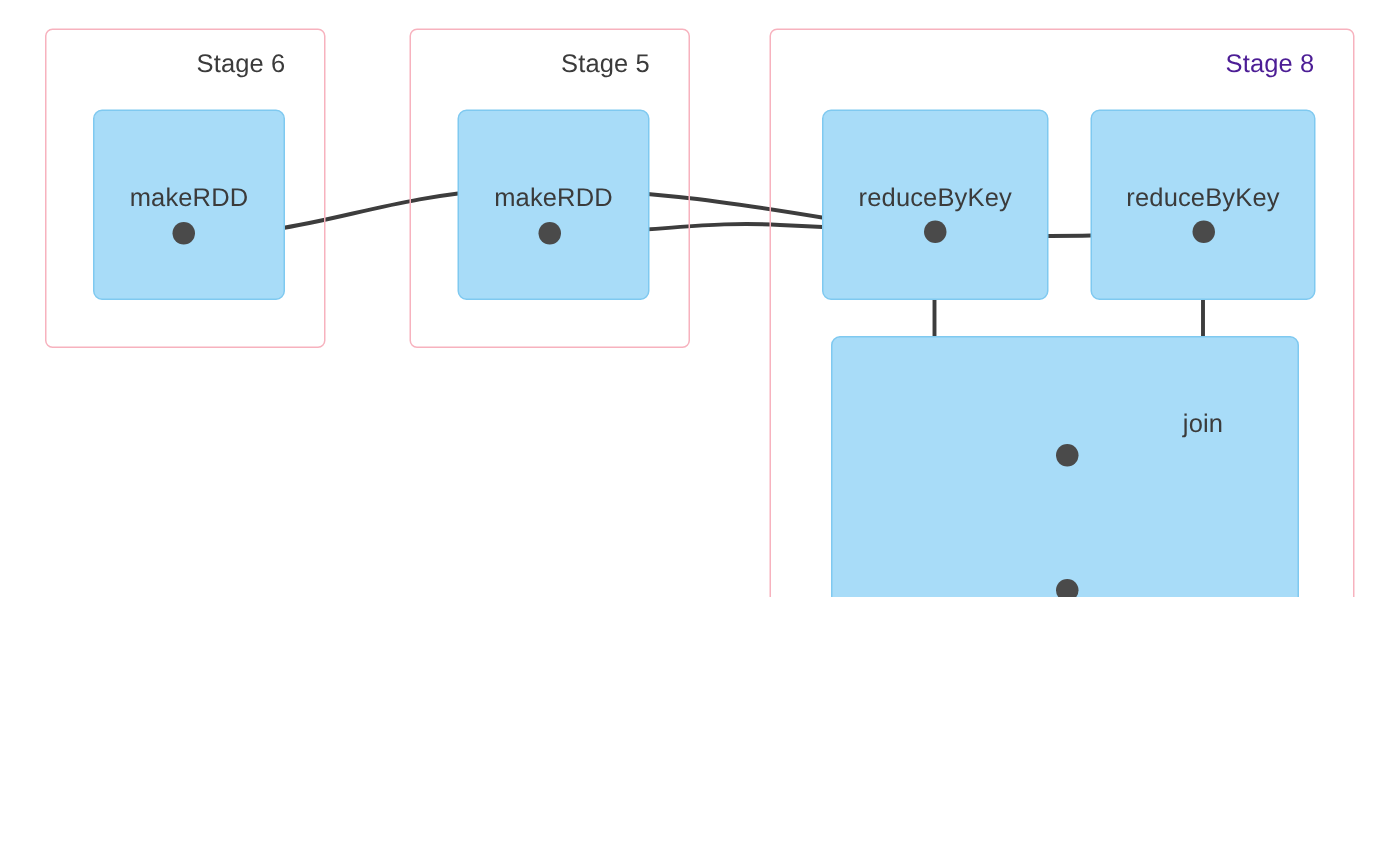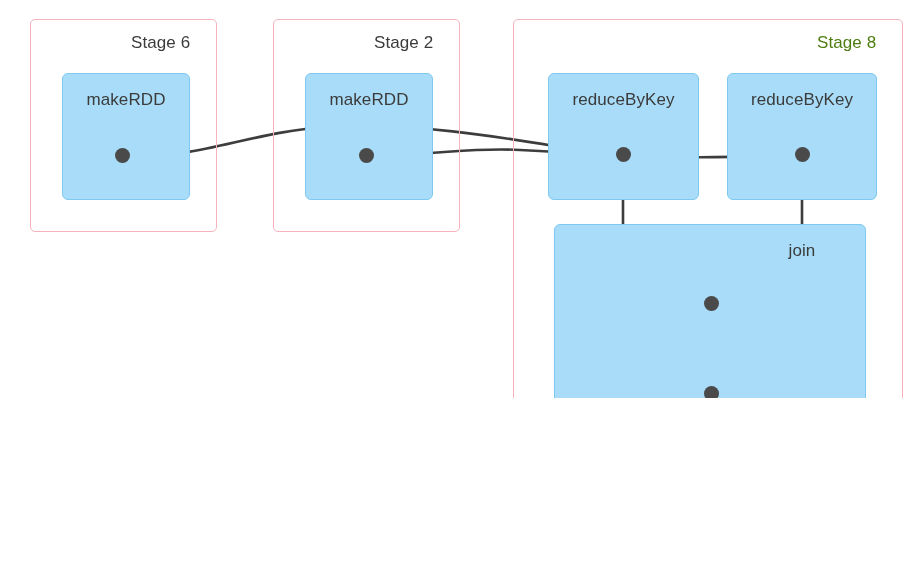--- a/index.html
+++ b/index.html
@@ -45,20 +45,21 @@
     border: 1px solid #7fc9f0;
     border-radius: 6px;
   }
   .rdd-label {
     position: absolute;
     font-size: 17px;
     color: #3b3b3b;
     white-space: nowrap;
     text-align: center;
     letter-spacing: 0.1px;
+    margin-top: 32px;
   }
   .node-dot {
     position: absolute;
     width: 15px;
     height: 15px;
     margin-left: -7.5px;
     margin-top: -7.5px;
     border-radius: 50%;
     background: #4a4a4a;
   }
@@ -84,23 +85,23 @@
         <polygon points="720,300 729.5,294.5 722,289.5" fill="#4a4a4a"></polygon>
         <polygon points="711,385 703.8,375 718.2,375" fill="#4a4a4a"></polygon>
         <polygon points="711,473 703.8,463 718.2,463" fill="#4a4a4a"></polygon>
       </g>
   </svg>
 
   <div id="stage-layer">
       <div class="stage-box" style="left: 30px; top: 19px; width: 187px; height: 213px; border-color: rgb(247, 178, 190);"></div>
       <div class="stage-label" style="left: 131px; top: 33px; color: rgb(59, 59, 59);">Stage 6</div>
       <div class="stage-box" style="left: 273px; top: 19px; width: 187px; height: 213px; border-color: rgb(247, 178, 190);"></div>
-      <div class="stage-label" style="left: 374px; top: 33px; color: rgb(59, 59, 59);">Stage 2</div>
+      <div class="stage-label" style="left: 374px; top: 33px; color: rgb(59, 59, 59);">Stage 5</div>
       <div class="stage-box" style="left: 513px; top: 19px; width: 390px; height: 535px; border-color: rgb(247, 178, 190);"></div>
-      <div class="stage-label" style="left: 817px; top: 33px; color: #4d7c0f;">Stage 8</div>
+      <div class="stage-label" style="left: 817px; top: 33px; color: #4c1d95;">Stage 8</div>
     </div>
   <div id="rdd-layer">
       <div class="rdd-box" style="left: 62px; top: 73px; width: 128px; height: 127px; background: rgb(168, 220, 248); border-color: rgb(127, 201, 240);"></div>
       <div class="rdd-label" style="left: 62px; top: 90px; width: 128px; text-align: center; color: rgb(59, 59, 59);">makeRDD</div>
       <div class="rdd-box" style="left: 305px; top: 73px; width: 128px; height: 127px; background: rgb(168, 220, 248); border-color: rgb(127, 201, 240);"></div>
       <div class="rdd-label" style="left: 305px; top: 90px; width: 128px; text-align: center; color: rgb(59, 59, 59);">makeRDD</div>
       <div class="rdd-box" style="left: 548px; top: 73px; width: 151px; height: 127px; background: rgb(168, 220, 248); border-color: rgb(127, 201, 240);"></div>
       <div class="rdd-label" style="left: 548px; top: 90px; width: 151px; text-align: center; color: rgb(59, 59, 59);">reduceByKey</div>
       <div class="rdd-box" style="left: 727px; top: 73px; width: 150px; height: 127px; background: rgb(168, 220, 248); border-color: rgb(127, 201, 240);"></div>
       <div class="rdd-label" style="left: 727px; top: 90px; width: 150px; text-align: center; color: rgb(59, 59, 59);">reduceByKey</div>

